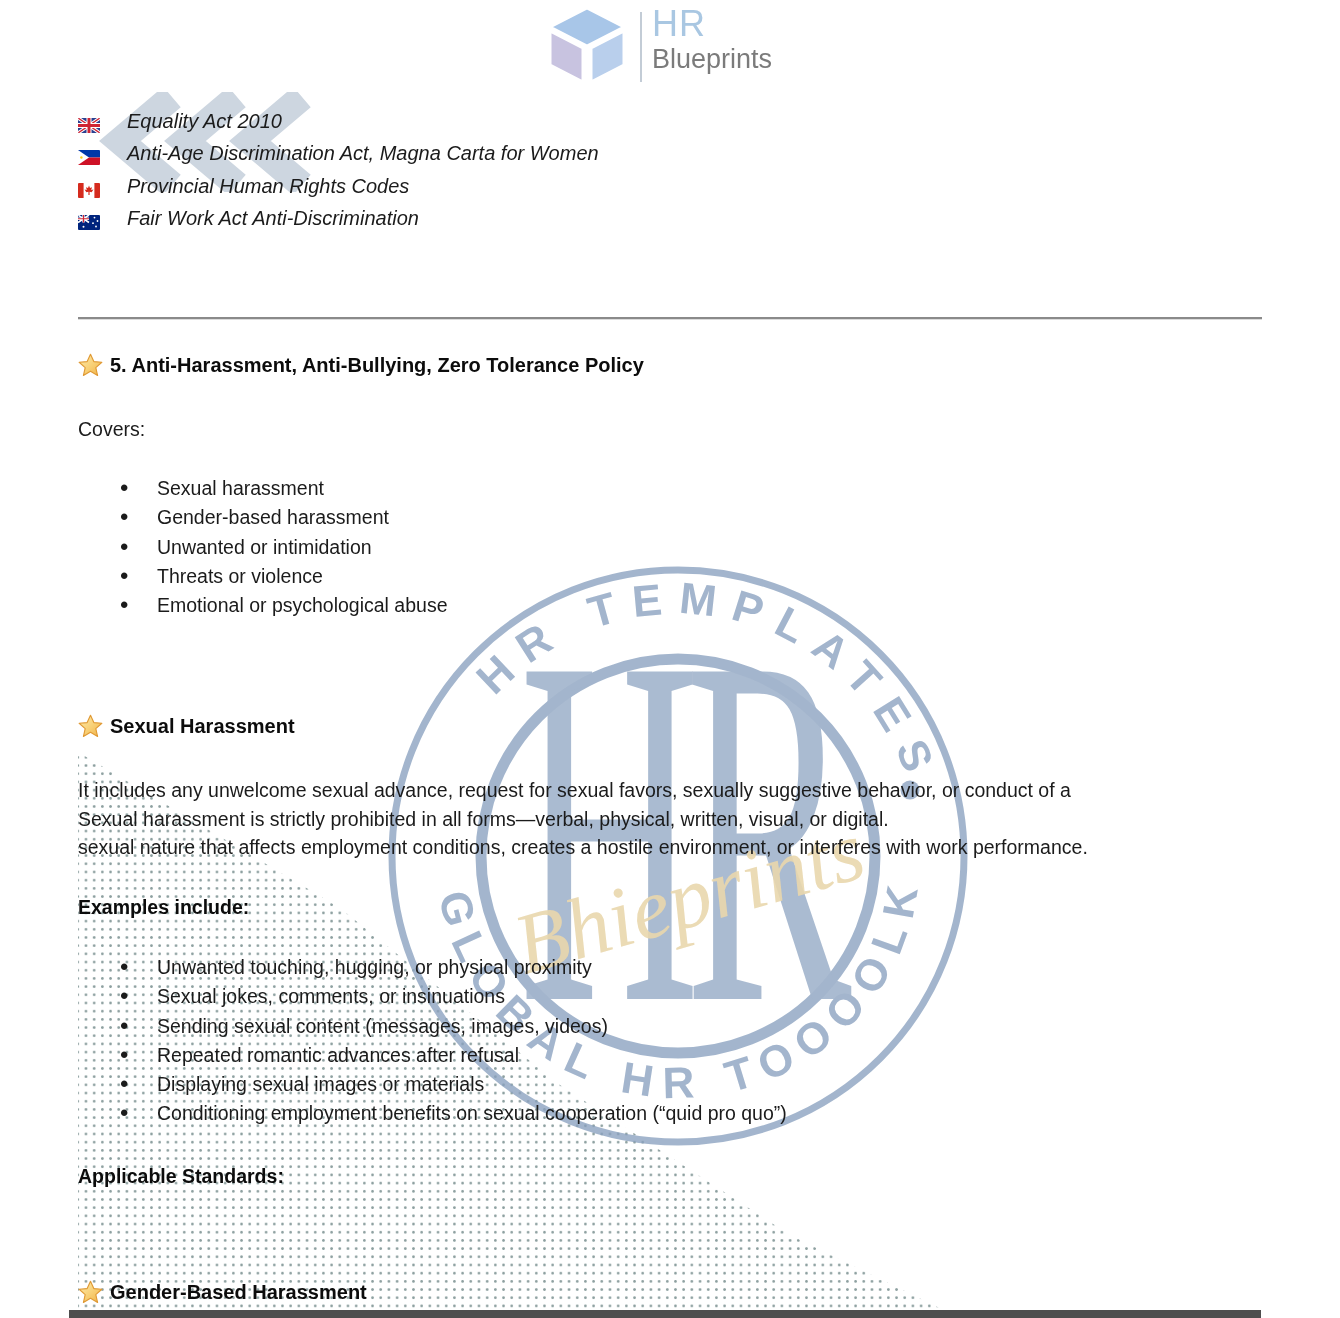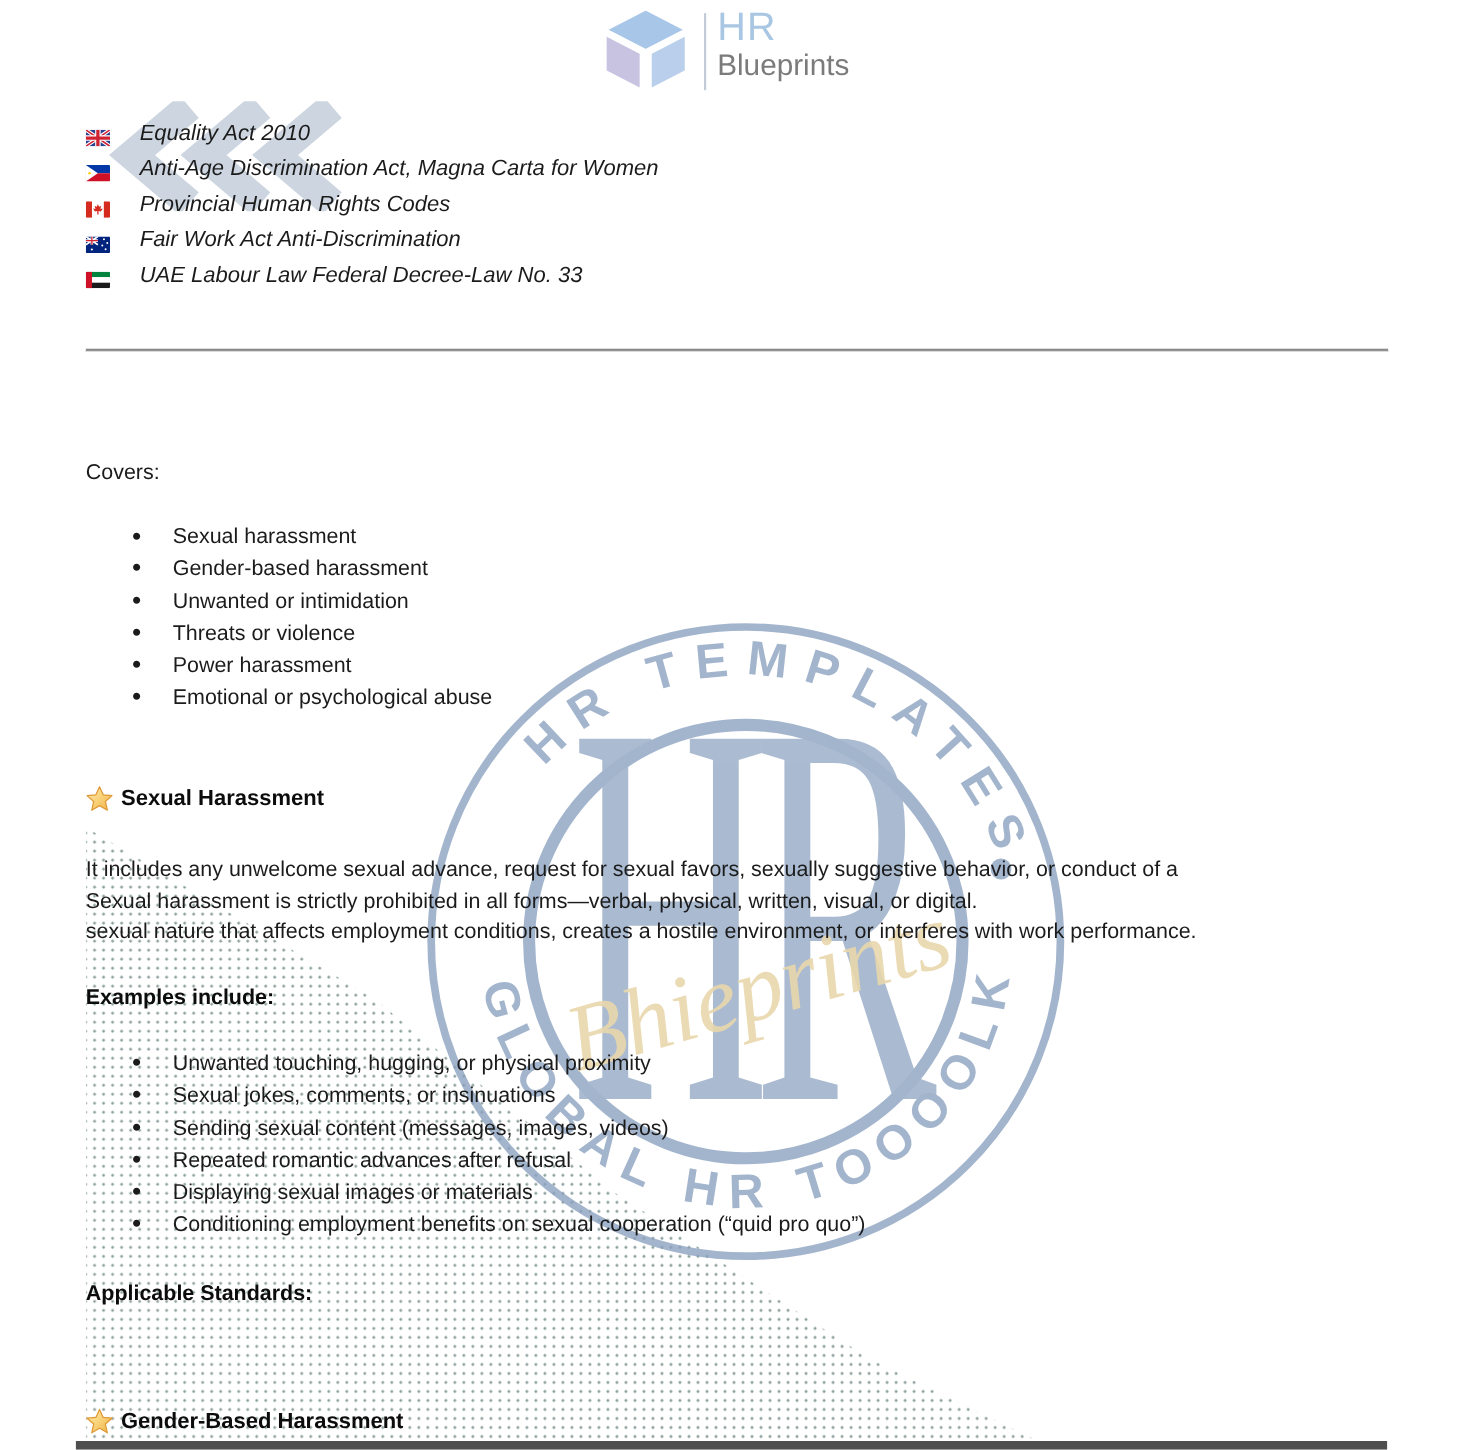--- a/index.html
+++ b/index.html
@@ -135,42 +135,38 @@
         <path d="M5.5,0 V7.5 M0,3.75 H11" stroke="#ffffff" stroke-width="2.4"></path>
         <path d="M5.5,0 V7.5 M0,3.75 H11" stroke="#cf2434" stroke-width="1.2"></path>
         <circle cx="5.5" cy="11.8" r="1" fill="#ffffff"></circle>
         <circle cx="16.5" cy="2.6" r="0.9" fill="#ffffff"></circle>
         <circle cx="19.5" cy="6" r="0.9" fill="#ffffff"></circle>
         <circle cx="15" cy="8.2" r="0.9" fill="#ffffff"></circle>
         <circle cx="18" cy="11.5" r="0.9" fill="#ffffff"></circle>
       </svg>
       <span>Fair Work Act Anti-Discrimination</span>
     </li>
-    <li>
-      <svg class="flag" width="22" height="15" viewBox="0 0 22 15">
-        <rect width="22" height="5" x="0" y="0" fill="#00843d"></rect>
-        <rect width="22" height="5" x="0" y="5" fill="#ffffff"></rect>
-        <rect width="22" height="5" x="0" y="10" fill="#1a1a1a"></rect>
-        <rect width="5.6" height="15" fill="#ce1126"></rect>
-      </svg>
-      <span>UAE Labour Law Federal Decree-Law No. 33</span>
-    </li>
   </ul>
 
   <hr class="rule">
 
+  <div class="h-star" style="top:353px">
+    <svg class="star" width="25" height="24" viewBox="0 0 24 23">
+      <path d="M12,1.2 L15.2,8.2 L22.9,8.9 L17.1,14 L18.8,21.6 L12,17.6 L5.2,21.6 L6.9,14 L1.1,8.9 L8.8,8.2 Z" fill="url(#goldgrad)" stroke="#e09a35" stroke-width="1.1" stroke-linejoin="round"></path>
+    </svg>
+    <span>5. Anti-Harassment, Anti-Bullying, Zero Tolerance Policy</span>
+  </div>
 
   <div class="plain" style="top:418px">Covers:</div>
 
   <div class="blist" style="top:474px">
     <div class="bi">Sexual harassment</div>
     <div class="bi">Gender-based harassment</div>
     <div class="bi">Unwanted or intimidation</div>
     <div class="bi">Threats or violence</div>
-    <div class="bi">Power harassment</div>
     <div class="bi">Emotional or psychological abuse</div>
   </div>
 
   <div class="h-star" style="top:714px">
     <svg class="star" width="25" height="24" viewBox="0 0 24 23">
       <path d="M12,1.2 L15.2,8.2 L22.9,8.9 L17.1,14 L18.8,21.6 L12,17.6 L5.2,21.6 L6.9,14 L1.1,8.9 L8.8,8.2 Z" fill="url(#goldgrad)" stroke="#e09a35" stroke-width="1.1" stroke-linejoin="round"></path>
     </svg>
     <span>Sexual Harassment</span>
   </div>
 

